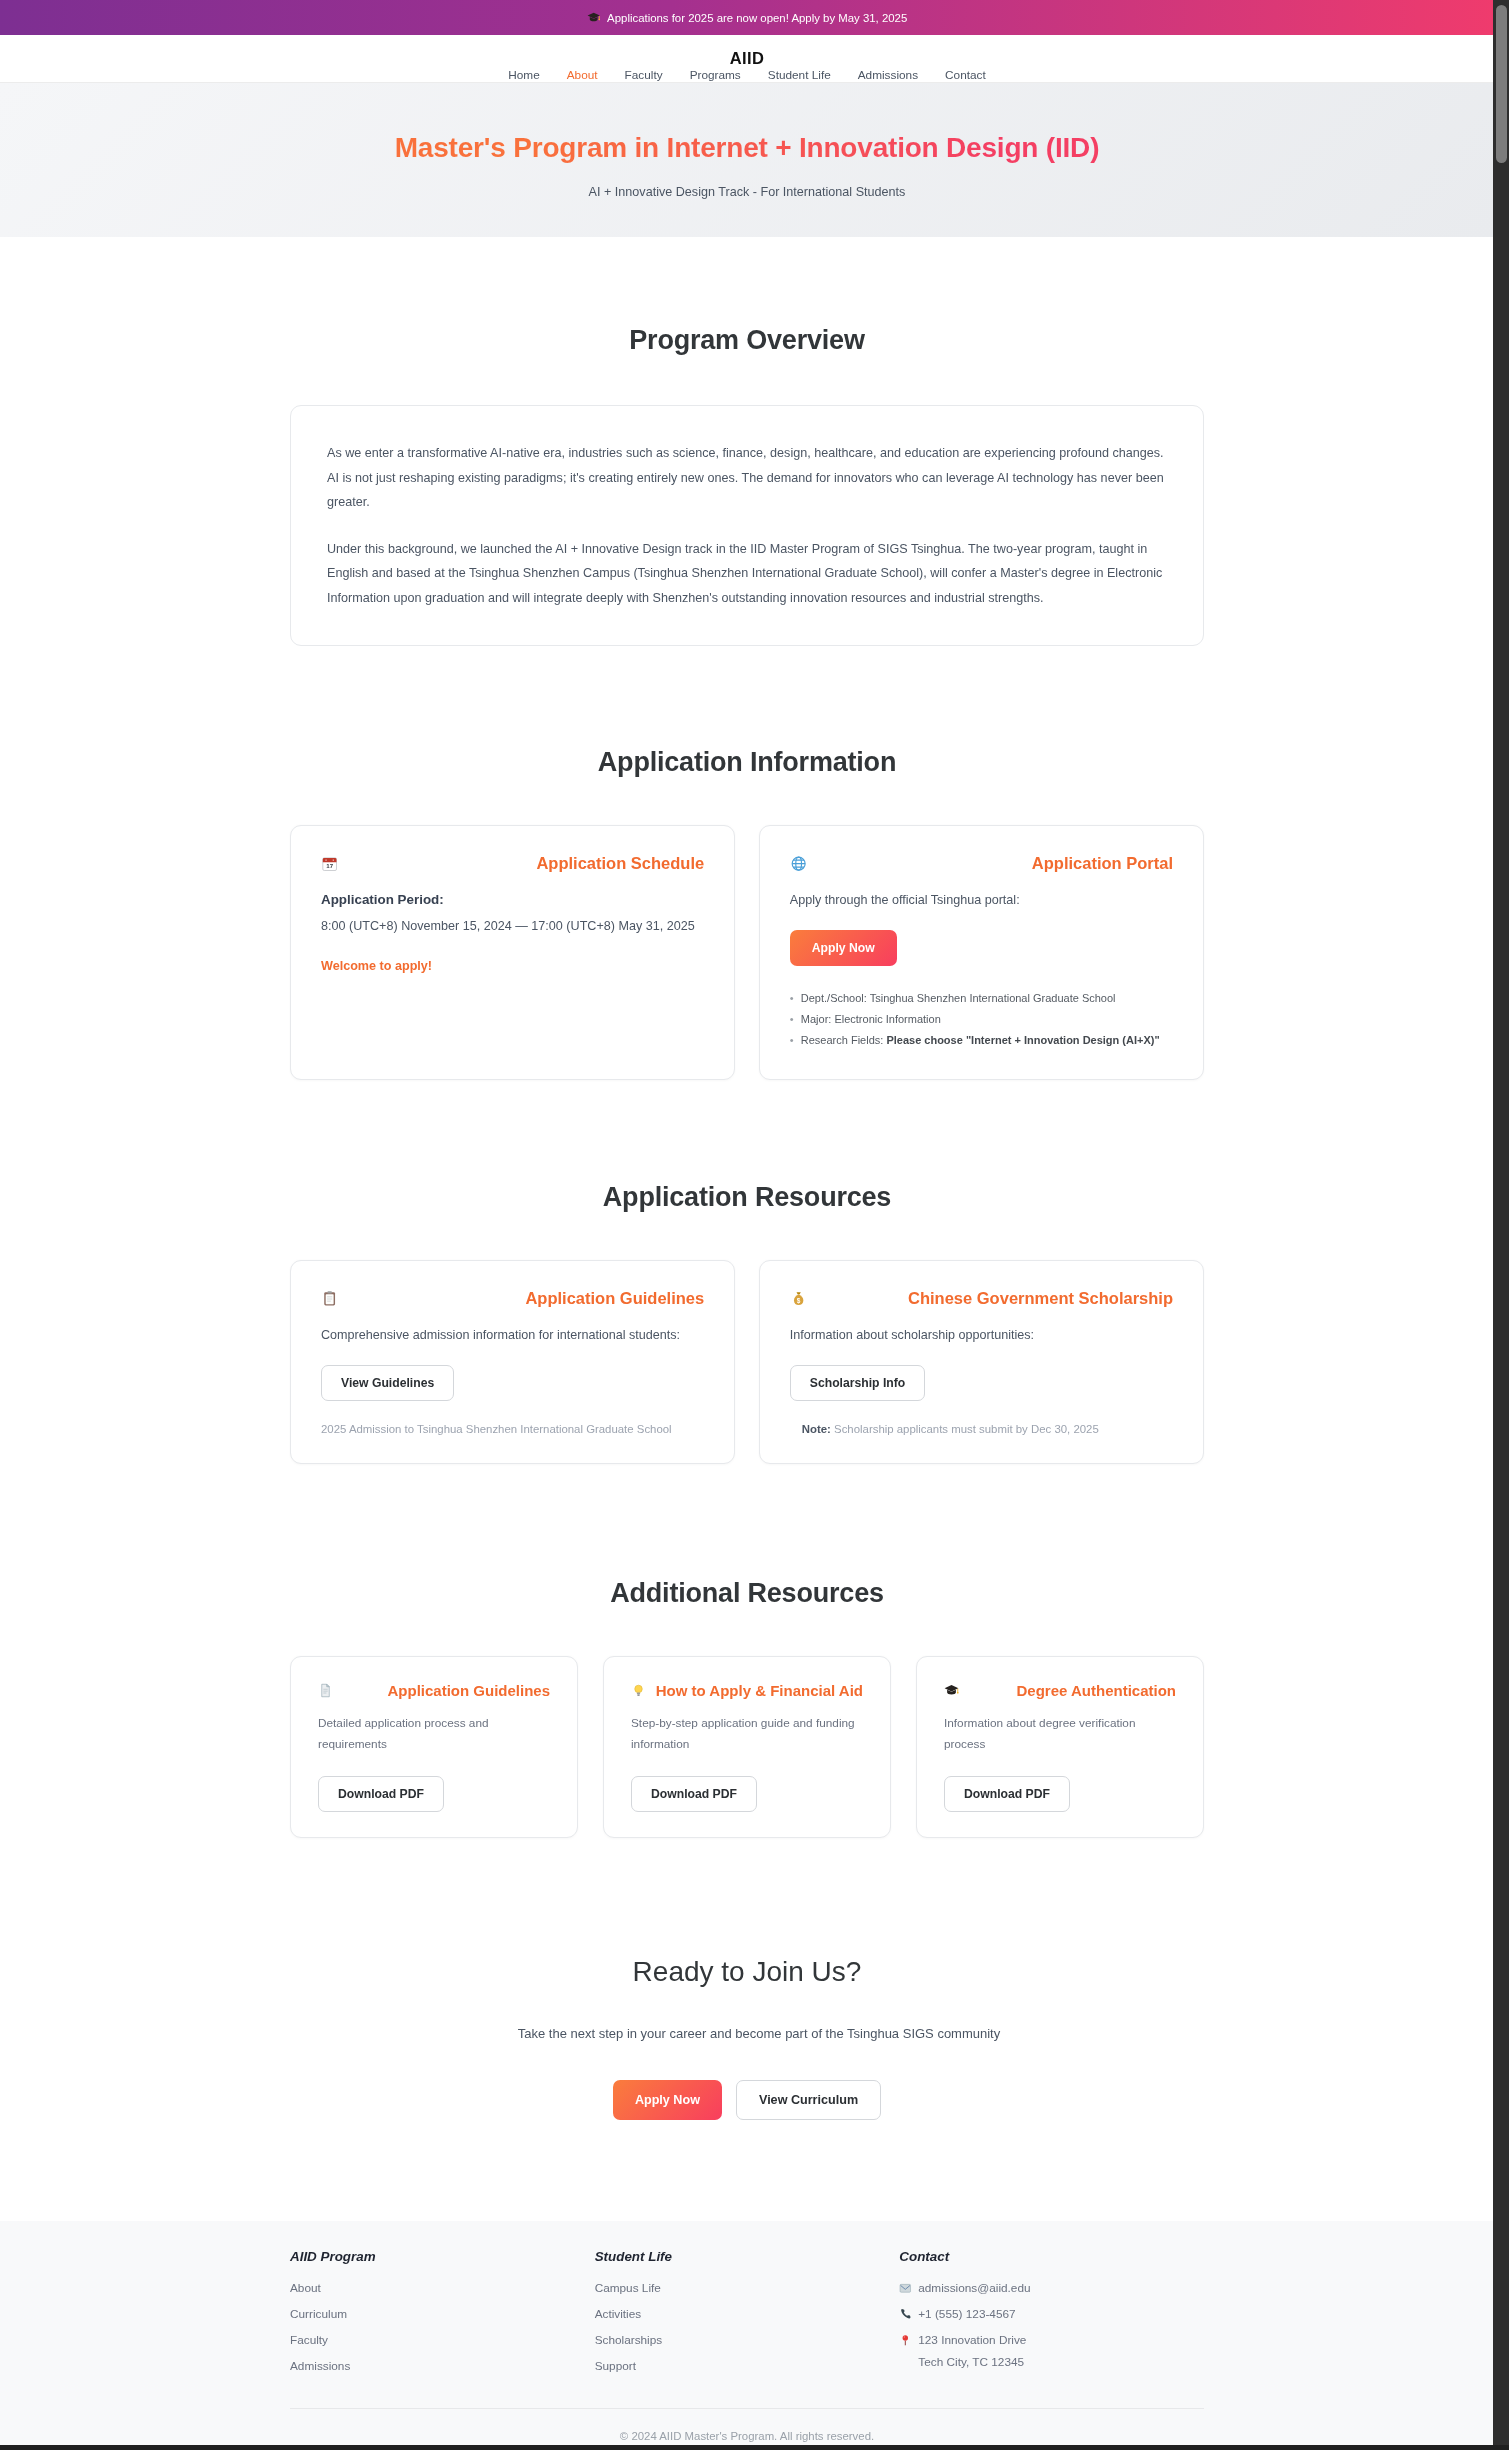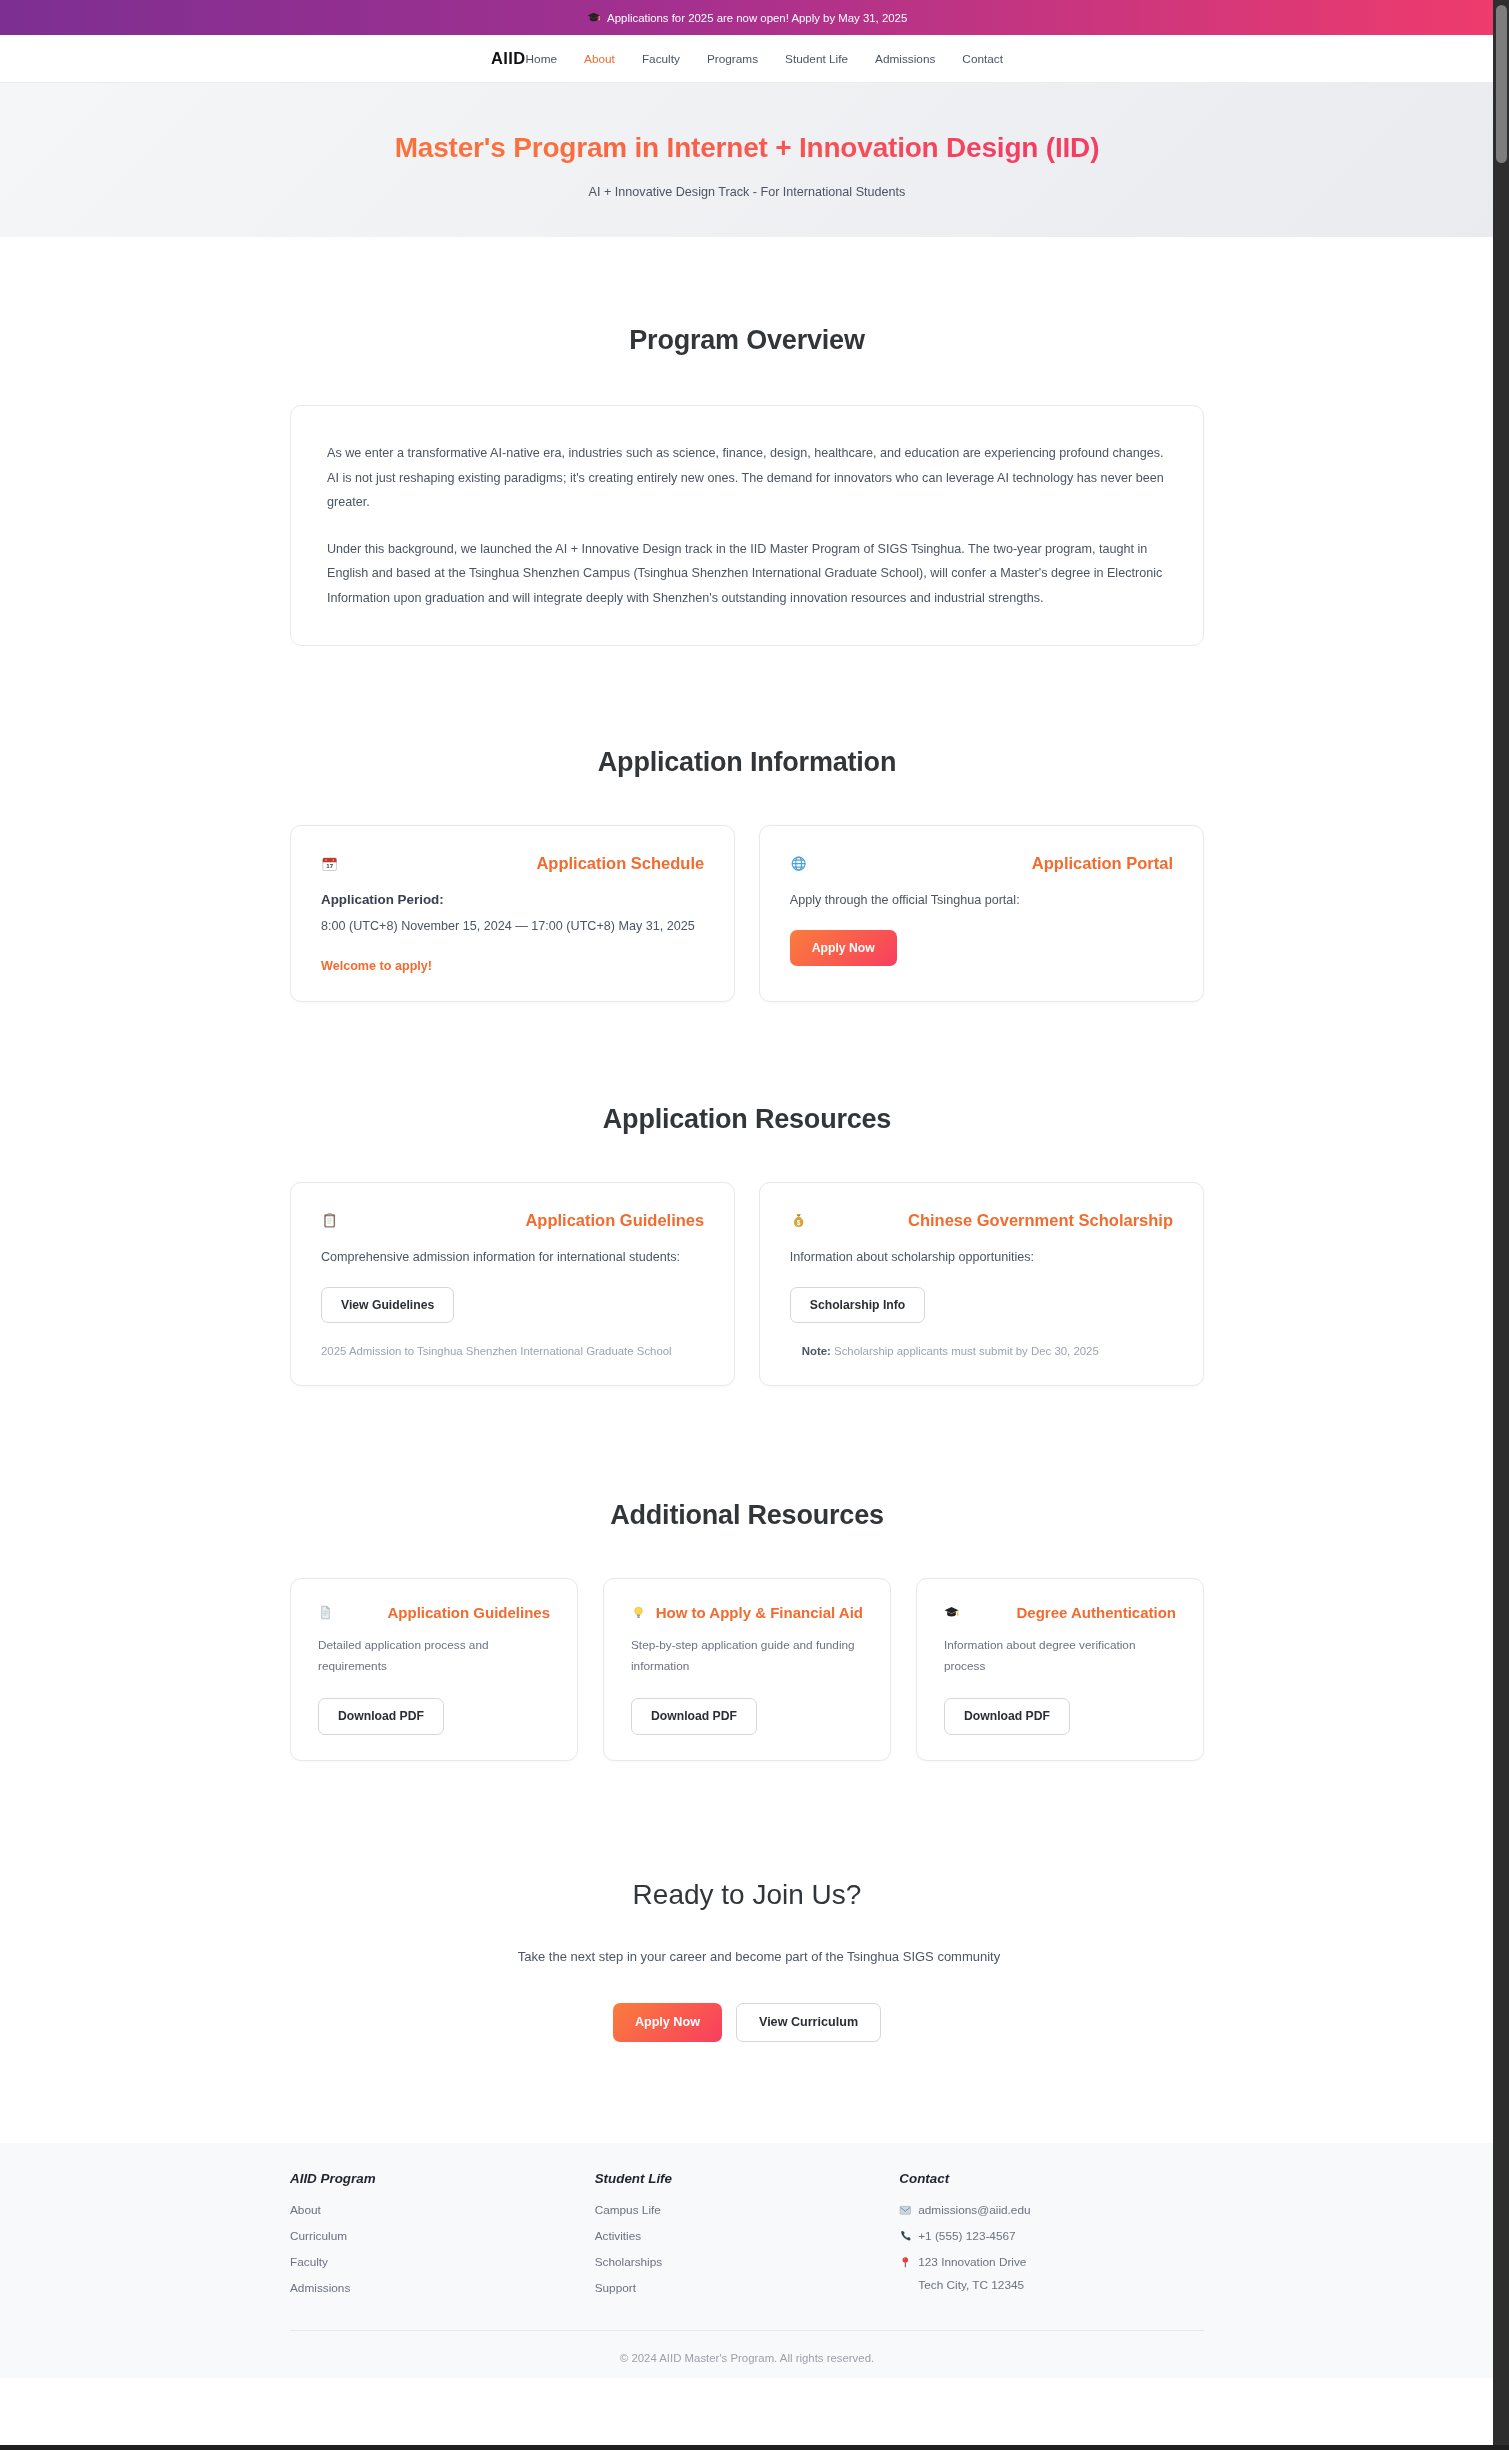--- a/index.html
+++ b/index.html
@@ -8,21 +8,21 @@
   .page { width:1494px; position:relative; }
   .container { width:914px; margin:0 auto; }
 
   
   .banner { height:35px; background:linear-gradient(90deg,#7d2f92 0%,#a4308f 45%,#ef3b6d 100%);
     display:flex; align-items:center; justify-content:center; gap:7px; }
   .banner span { color:#fff; font-size:11.4px; font-weight:500; }
 
   
   .nav { height:48px; background:#fff; border-bottom:0.8px solid #ececec; }
-  .nav .container { height:100%; display:flex; align-items:center; justify-content:center; }
+  .nav .container { height:100%; display:flex; align-items:center; justify-content:flex-end;flex-direction:column; }
   .logo { font-size:16.5px; font-weight:800; color:#111; letter-spacing:0.4px; cursor:pointer; }
   .nav-links { display:flex; gap:27px; }
   .nav-links a { font-size:11.8px; color:#4b5563; text-decoration:none; cursor:pointer; }
   .nav-links a.active { color:#f26b2f; }
 
   
   .hero { height:154px; background:linear-gradient(135deg,#f5f6f8 0%,#e9ebee 100%);
     display:flex; flex-direction:column; align-items:center; justify-content:center; padding-top:11px; }
   .hero h1 { font-size:28px; font-weight:800; letter-spacing:-0.2px;
     background:linear-gradient(90deg,#f9713c 20%,#f43f63 85%);
@@ -176,20 +176,25 @@
                   <ellipse cx="12" cy="12" rx="4" ry="9"></ellipse>
                   <path d="M3 12h18M4.4 7.2h15.2M4.4 16.8h15.2"></path>
                 </svg>
             </span>
             <span>Application Portal</span>
           </div>
           <div class="card-desc">Apply through the official Tsinghua portal:</div>
           <div class="portal-btn">
             <button class="btn btn-primary">Apply Now</button>
           </div>
+          <ul class="bullets">
+            <li><span>Dept./School: Tsinghua Shenzhen International Graduate School</span></li>
+            <li><span>Major: Electronic Information</span></li>
+            <li><span>Research Fields: </span><b>Please choose "Internet + Innovation Design (AI+X)"</b></li>
+          </ul>
         </div>
       </div>
     </div>
   </div>
 
   <div class="sec-resources">
     <h2 class="section-heading">Application Resources</h2>
     <div class="container">
       <div class="grid2">
         <div class="card">

